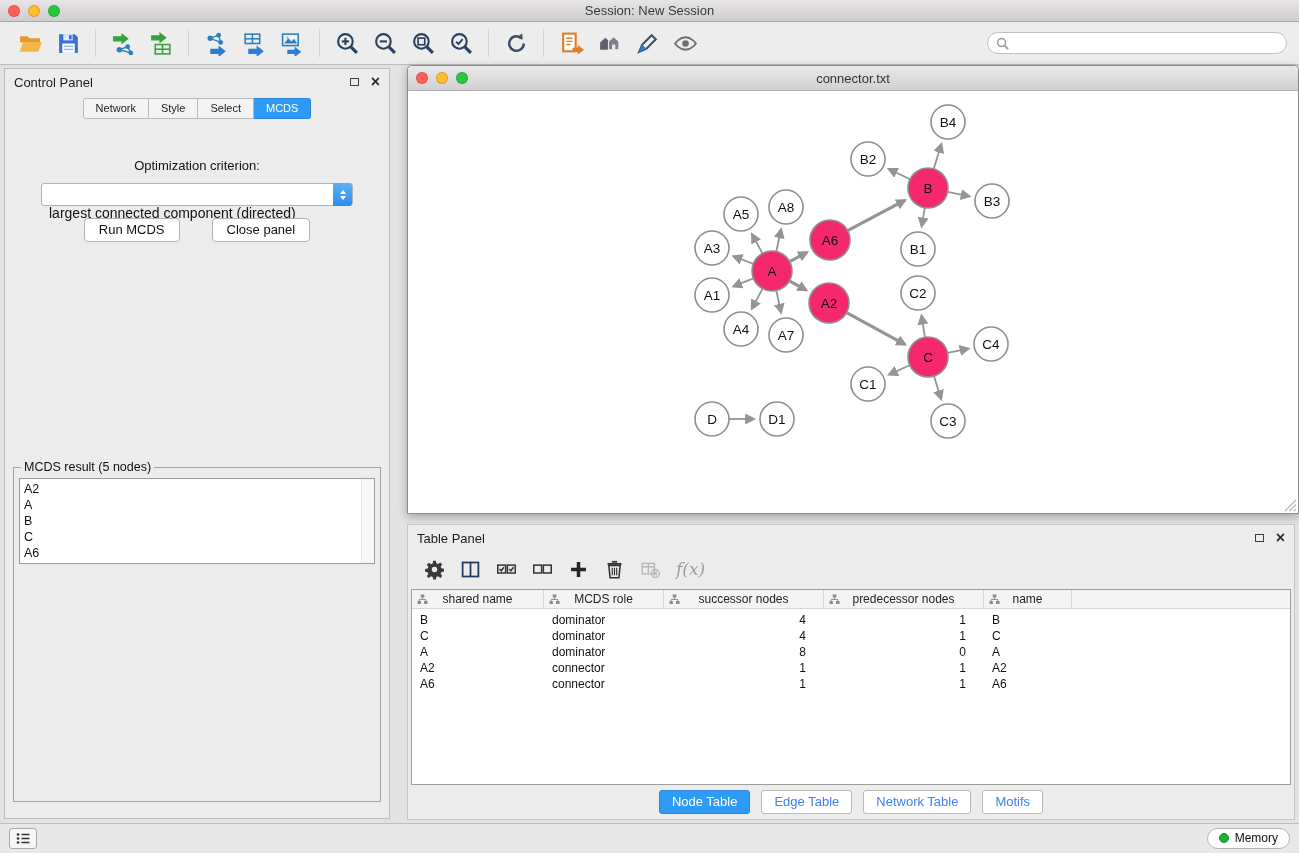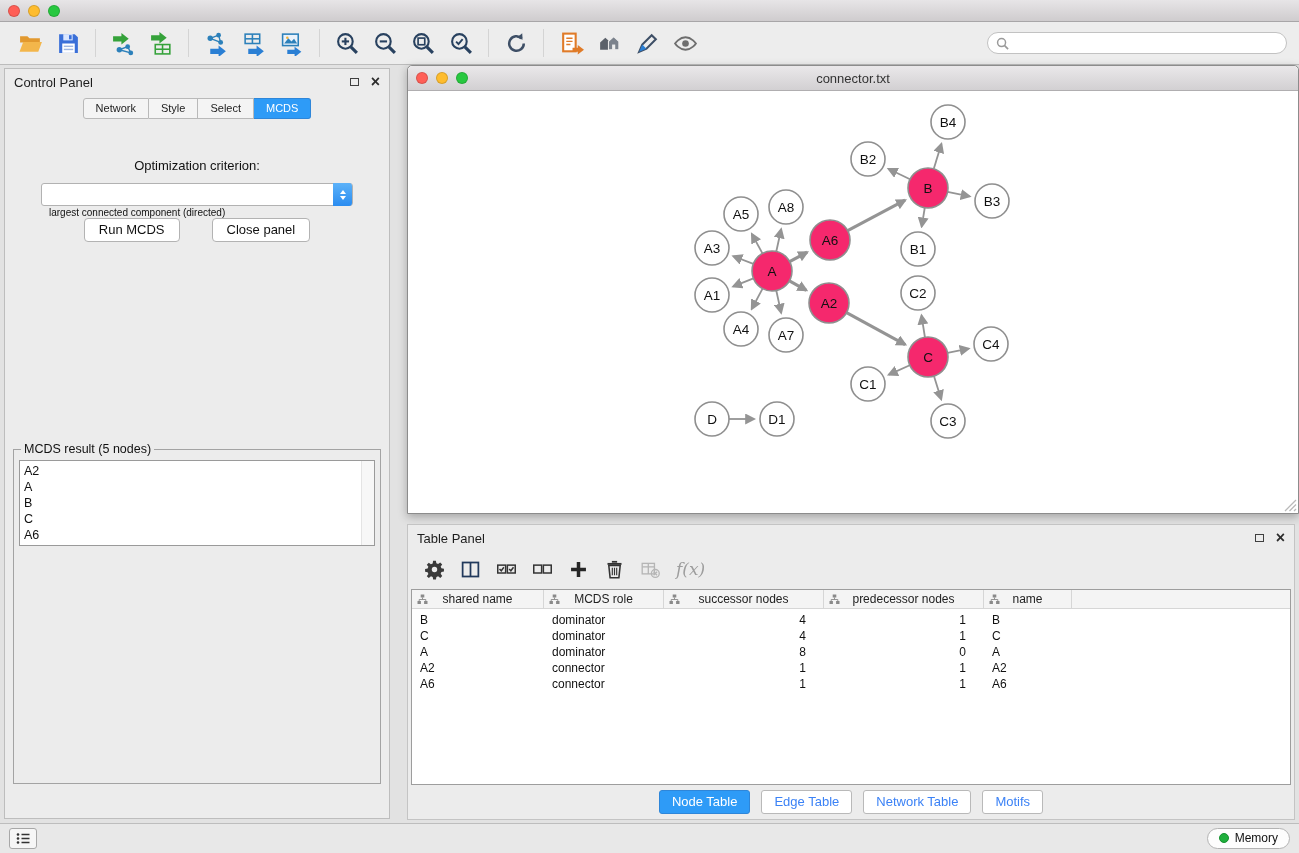--- a/index.html
+++ b/index.html
@@ -31,29 +31,29 @@
   .close-ico { font-size:16px; font-weight:bold; color:#2d2d2d; line-height:14px; }
 
   .seg { display:flex; justify-content:center; margin-top:3px; }
   .seg-item { font-size:11px; padding:3px 12px 4px; background:#f4f4f4; border:1px solid #b9b9b9; border-left:none; color:#1d1d1d; }
   .seg-item:first-child { border-left:1px solid #b9b9b9; border-radius:3px 0 0 3px; }
   .seg-item:last-child { border-radius:0 3px 3px 0; }
   .seg-item.active { background:#2e9bf7; border-color:#2e86d9; color:#fff; }
 
   .opt-label { text-align:center; margin-top:39px; font-size:13px; color:#111; }
   .dropdown { width:312px; height:23px; margin:10px auto 0; background:#fff; border:1px solid #b2b2b2; border-radius:3px; display:flex; align-items:center; }
-  .dropdown .val { flex:1; font-size:10px; padding:0 7px; white-space:nowrap; color:#111;margin-top:36px; }
+  .dropdown .val { flex:1; font-size:14px; padding:0 7px; white-space:nowrap; color:#111;margin-top:36px; }
   .dd-stepper { width:19px; height:23px; background:linear-gradient(#5cb2f9,#2a8cf0); border-radius:0 3px 3px 0; display:flex; flex-direction:column; align-items:center; justify-content:center; }
   .tri-up { width:0; height:0; border-left:3.5px solid transparent; border-right:3.5px solid transparent; border-bottom:4.5px solid #fff; margin-bottom:2px; }
   .tri-dn { width:0; height:0; border-left:3.5px solid transparent; border-right:3.5px solid transparent; border-top:4.5px solid #fff; }
 
   .btn-row { display:flex; justify-content:center; gap:32px; margin-top:12px; }
   .btn { font-size:13px; padding:3px 14px 4px; background:#fff; border:1px solid #b3b3b3; border-radius:4px; color:#111; }
 
-  fieldset.result-group { margin:auto 8px 34px; height:342px; border:1px solid #a3a3a3; padding:4px 5px 5px; position:relative; }
+  fieldset.result-group { margin:auto 8px 16px; height:342px; border:1px solid #a3a3a3; padding:4px 5px 5px; position:relative; }
   fieldset.result-group legend { font-size:12.5px; padding:0 3px; margin-left:2px; color:#111; }
   .result-list { position:relative; width:100%; height:100%; background:#fff; border:1px solid #9a9a9a; font-size:12.5px; padding:2px 4px; overflow:hidden; }
   .result-list .list-item { line-height:16px; color:#111; }
   .result-list::after { content:""; position:absolute; top:0; right:0; bottom:0; width:12px; background:#f7f7f7; border-left:1px solid #e4e4e4; }
 
   
   .network-window { position:absolute; left:407px; top:0; right:0; height:449px; background:#fff; border:1px solid #8c8c8c; border-radius:5px 5px 0 0; box-shadow:0 3px 10px rgba(0,0,0,.28); display:flex; flex-direction:column; }
   .nw-titlebar { height:25px; flex:0 0 25px; background:linear-gradient(#eae8ea,#d2d0d2); border-bottom:1px solid #b0aeb0; border-radius:5px 5px 0 0; display:flex; align-items:center; position:relative; }
   .nw-title { position:absolute; left:0; right:0; text-align:center; font-size:13px; color:#333; }
   .nw-canvas { flex:1; position:relative; background:#fff; overflow:hidden; }
@@ -84,20 +84,21 @@
   .memory { margin-left:auto; display:flex; align-items:center; gap:6px; border:1px solid #b3b3b3; border-radius:11px; background:#fdfdfd; padding:2px 11px 3px; font-size:12px; color:#111; }
   .dot { width:10px; height:10px; border-radius:50%; background:#1faf3c; border:1px solid #159130; }
 </style>
 </head>
 <body>
 
 <div class="titlebar">
   <span class="tl red"></span>
   <span class="tl yellow"></span>
   <span class="tl green"></span>
+  <div class="title-text">Session: New Session</div>
 </div>
 
 <div class="toolbar">
   <div class="tbtn">
     <svg viewBox="0 0 24 24">
         <path fill="#e2992f" d="M2 5h7l2 2h10v4H2z"></path>
         <path fill="#f3b64b" d="M1.5 20l3.5-9.5h18L19.5 20z"></path>
       </svg>
   </div>
   <div class="tbtn">

